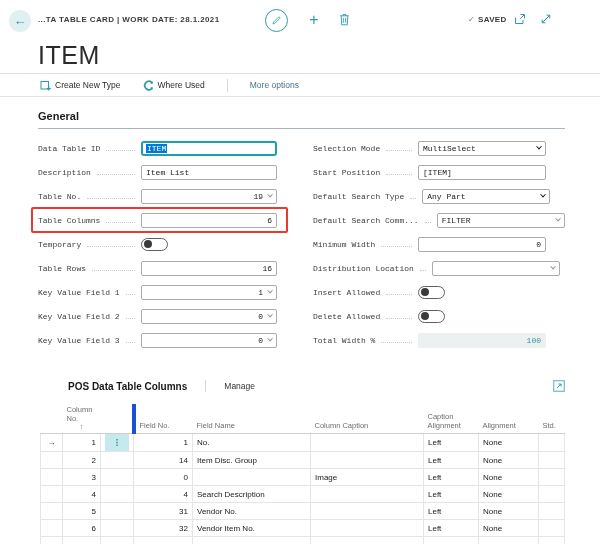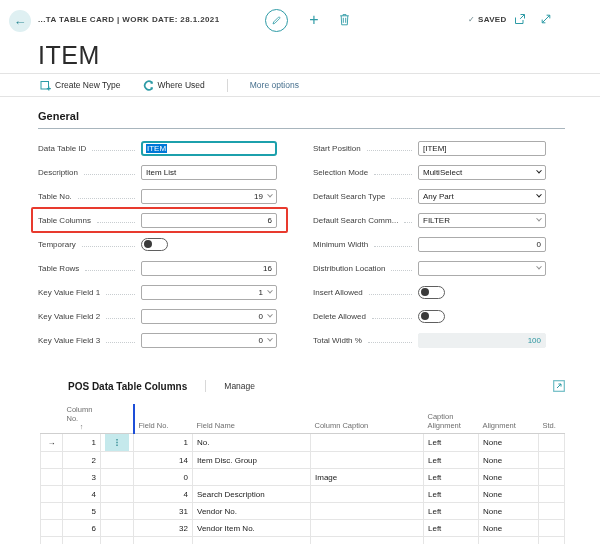--- a/index.html
+++ b/index.html
@@ -34,21 +34,21 @@
   .ab-divider { width:1px; height:13px; background:#d8d8d8; margin-right:22px; }
   .ab-more { font-size:8.5px; color:#47708E; cursor:pointer; }
 
   
   .general { padding:12px 35px 0 38px; }
   .sec-heading { font-size:11px; line-height:14px; font-weight:700; color:#1a1a1a;
     padding-bottom:5px; border-bottom:1px solid #A8B5BD; }
   .cols { display:flex; margin-top:7px; }
   .col-left  { width:239px; margin-right:36px; }
   .col-right { width:233px; }
-  .frow { position:relative; height:24px; display:flex; align-items:center; }
+  .frow { position:relative; height:24px; display:flex; align-items:center;font-family:Liberation Mono, monospace; }
   .flabel { font-size:8px; color:#404040; white-space:nowrap; flex:none; }
   .leader { flex:1; border-bottom:1px dotted #C8CDD0; margin:0 6px; transform:translateY(2px); min-width:6px; }
   .finput { flex:none; width:136px; height:15px; border:1px solid #ABABAB; border-radius:2px;
     display:flex; align-items:center; padding:0 4px; font-size:8px; background:#fff; }
   .col-right .finput { width:128px; }
   .finput.focus { border:2px solid #1CA0AC; border-radius:3px; padding:0 3px; }
   .sel-text { background:#0078D7; color:#fff; padding:0 1px; }
   .finput .val { flex:1; }
   .finput.right .val { text-align:right; }
   .chev { flex:none; width:4px; height:4px; border-right:1px solid #8f8f8f; border-bottom:1px solid #8f8f8f;
@@ -76,21 +76,21 @@
   th.c-fieldno { text-align:right; }
   .sort-arrow { display:block; text-align:center; font-size:7px; color:#6E6E6E; }
   table.grid td { font-size:8px; color:#1a1a1a; height:17px; padding:0 4px;
     border:1px solid #e5e5e5; border-top:none; white-space:nowrap; overflow:hidden; }
   table.grid tbody tr:first-child td { border-top:1px solid #dadada; }
   td.num { text-align:right; }
   td.ind { text-align:center; color:#444; font-size:8px; }
   td.menu { text-align:center; padding:0; }
   .menu-active { background:#C5E9EC; color:#1C7C86; font-weight:700; font-size:8px;
     display:block; height:100%; line-height:17px; cursor:pointer; }
-  th.bl, td.bl { border-left:2px solid #1d4ed8; }
+  th.bl, td.bl { border-left:4px solid #1d4ed8; }
   thead th { border-left:none; border-right:none; }
   svg { display:block; }
 </style>
 </head>
 <body>
 
 <div class="app">
 
   <header class="titlebar">
     <div class="back-btn">
@@ -233,32 +233,32 @@
             <span class="leader"></span>
           <div class="finput right">
               <span class="val">0</span>
               <span class="chev"></span>
             </div>
         </div>
       </div>
 
       <div class="col-right">
         <div class="frow">
-          <span class="flabel">Start Position</span>
-            <span class="leader"></span>
-          <div class="finput">
-              <span class="val">[ITEM]</span>
-            </div>
-        </div>
-        <div class="frow">
           <span class="flabel">Selection Mode</span>
             <span class="leader"></span>
           <div class="finput">
               <span class="val">MultiSelect</span>
               <span class="chev bold"></span>
+            </div>
+        </div>
+        <div class="frow">
+          <span class="flabel">Start Position</span>
+            <span class="leader"></span>
+          <div class="finput">
+              <span class="val">[ITEM]</span>
             </div>
         </div>
         <div class="frow">
           <span class="flabel">Default Search Type</span>
             <span class="leader"></span>
           <div class="finput">
               <span class="val">Any Part</span>
               <span class="chev bold"></span>
             </div>
         </div>

